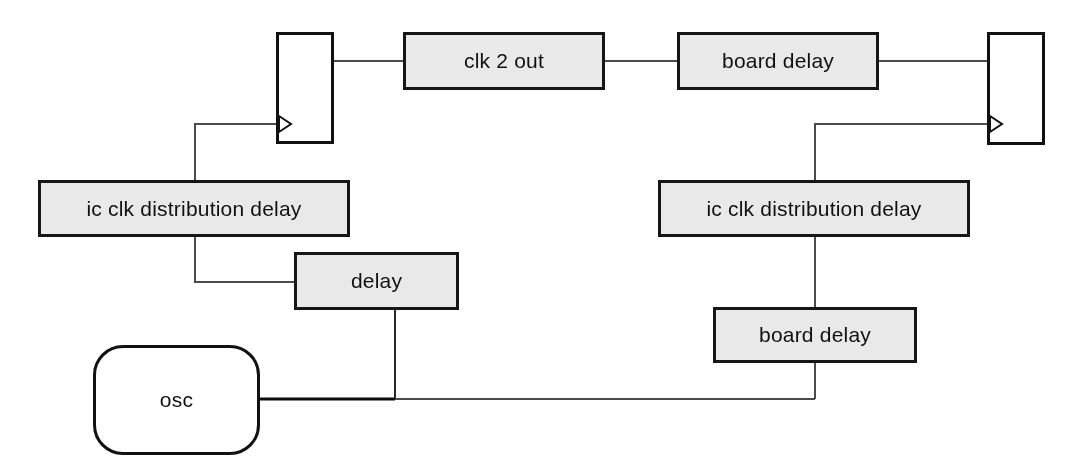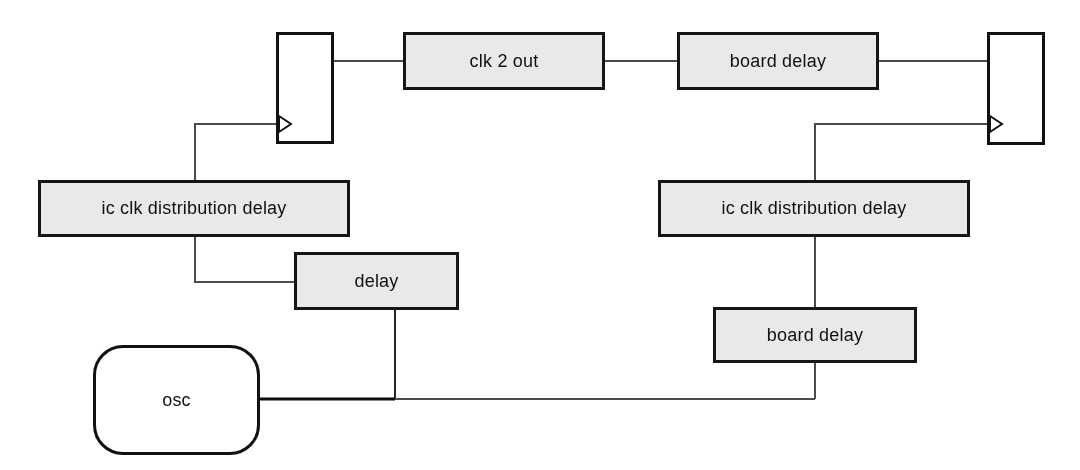--- a/index.html
+++ b/index.html
@@ -14,21 +14,21 @@
     height: 470px;
     background: #ffffff;
     overflow: hidden;
   }
   .node {
     position: absolute;
     box-sizing: border-box;
     display: flex;
     align-items: center;
     justify-content: center;
-    font-size: 18px;
+    font-size: 21px;
     color: #111111;
     letter-spacing: 0.2px;
     z-index: 1;
   }
   .gray-box {
     background: #e9e9e9;
     border: 3px solid #161616;
   }
   .ff-box {
     background: #ffffff;

